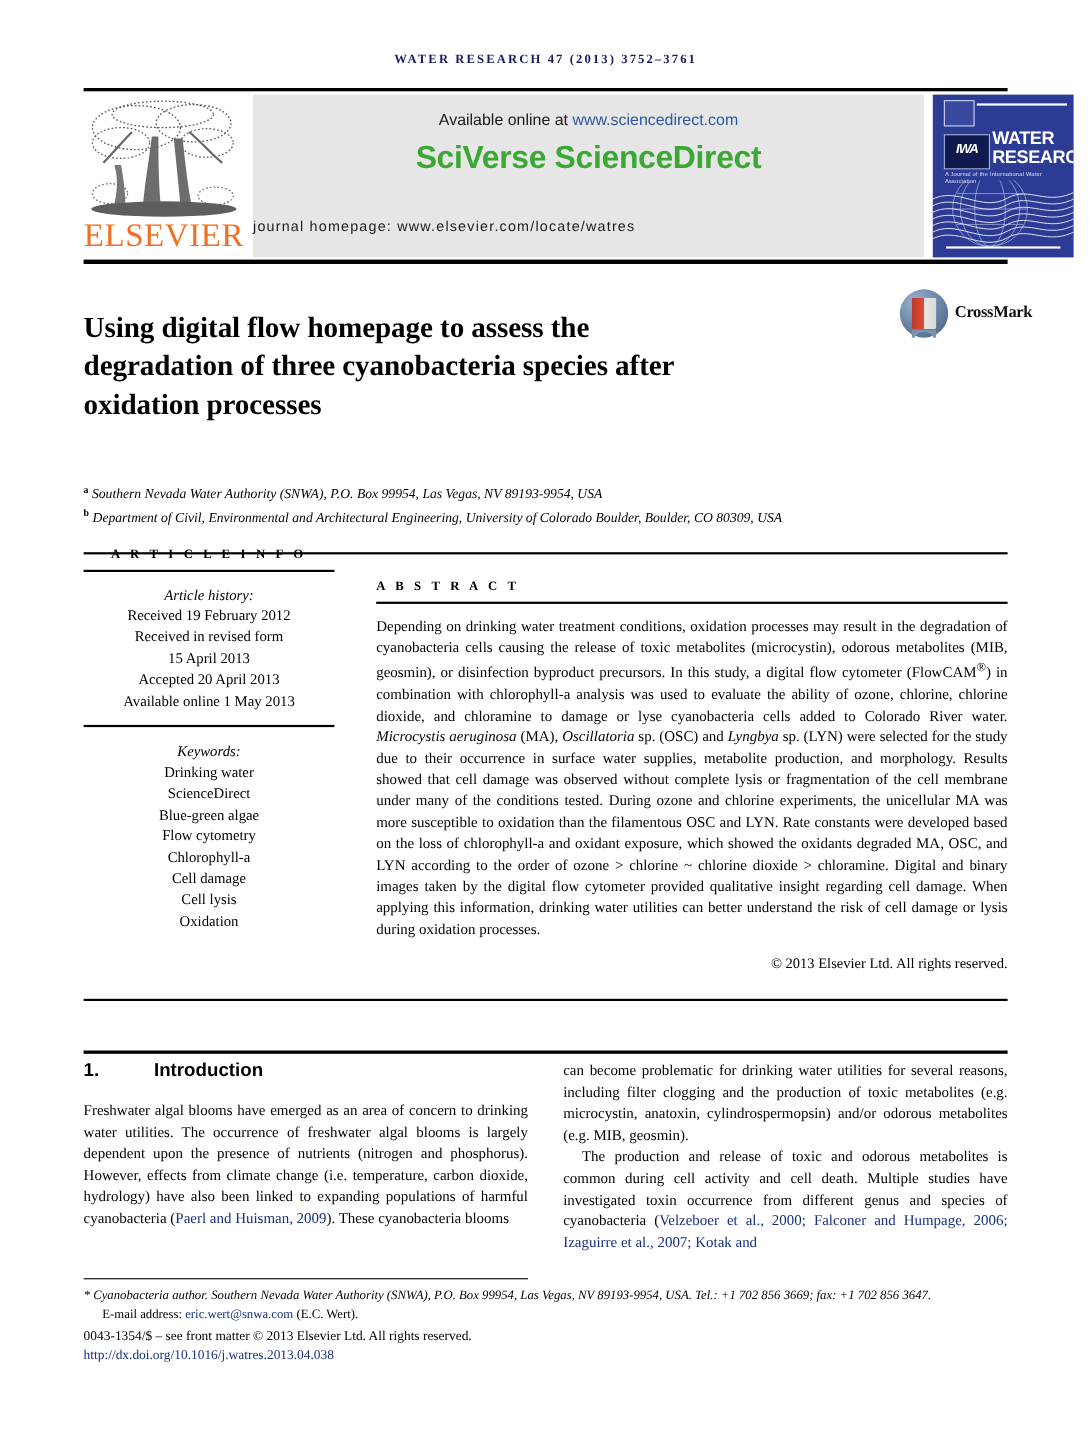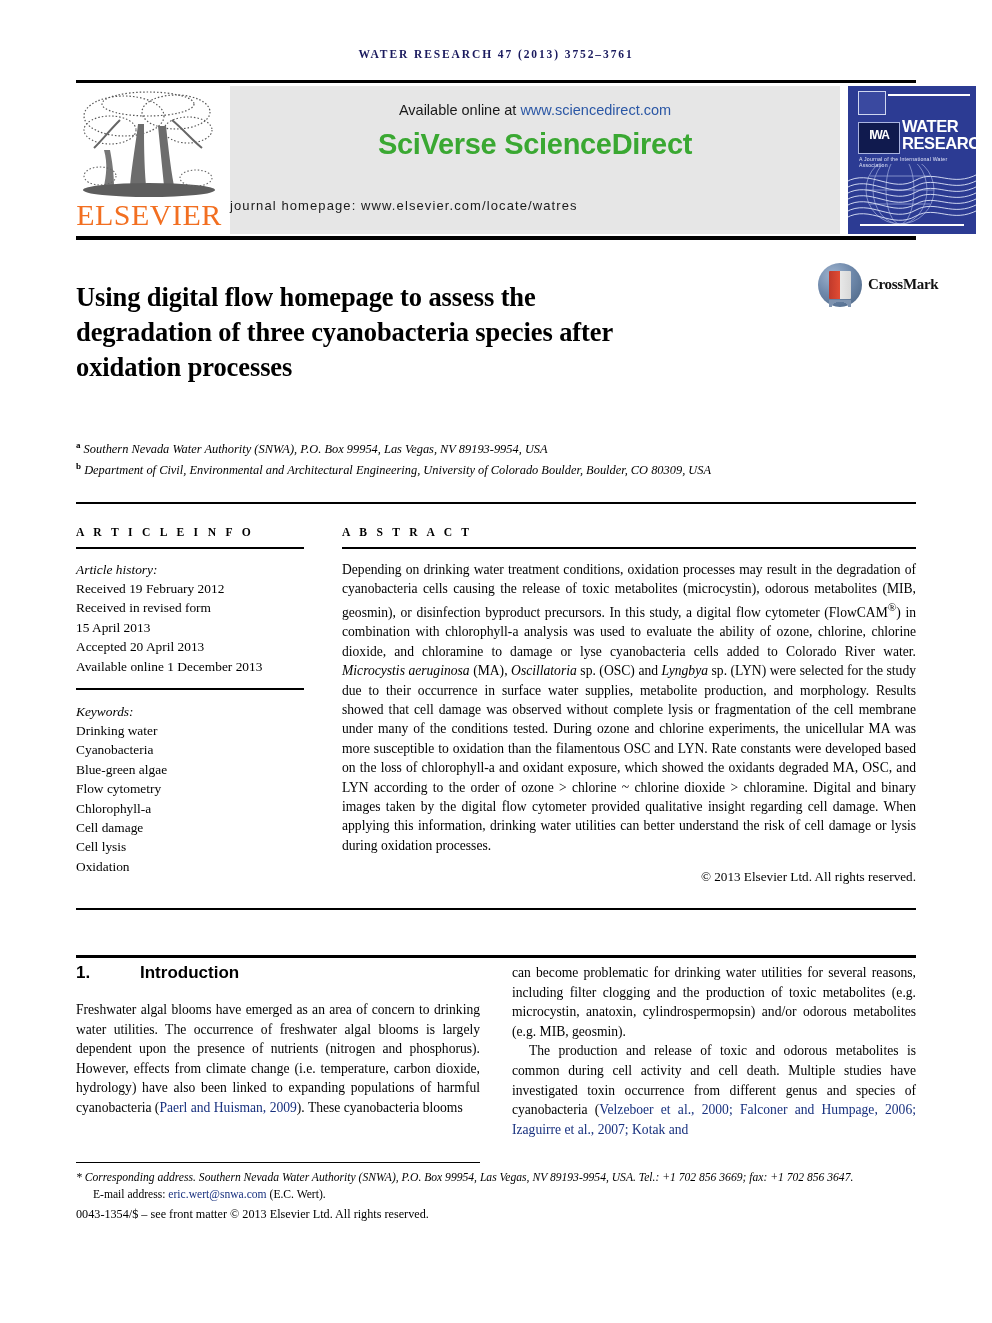--- a/index.html
+++ b/index.html
@@ -153,20 +153,21 @@
     border: 1px solid #aab4e0;
   }
   .iwa-text {
     position: absolute;
     left: 0; top: 5px;
     width: 40px;
     text-align: center;
     font-family: "Liberation Sans", sans-serif;
     font-size: 12px;
     font-weight: bold;
+    font-style: italic;
     color: #ffffff;
     letter-spacing: -1px;
   }
   .cover-title {
     position: absolute;
     left: 54px; top: 32px;
     width: 72px;
     font-family: "Liberation Sans", sans-serif;
     font-size: 16.5px;
     font-weight: bold;
@@ -272,22 +273,23 @@
   
   .secthead {
     font-family: "Liberation Serif", serif;
     font-size: 11.6px;
     font-weight: bold;
     letter-spacing: 3.3px;
     color: #000;
   }
   .col-info {
     position: absolute;
-    left: 76px; top: 526px;
+    left: 76px; top: 497px;
     width: 228px;
+    text-align: center;
   }
   .col-abs {
     position: absolute;
     left: 342px; top: 526px;
     width: 574px;
   }
   .hr-thin {
     height: 1.6px;
     background: #000;
     margin: 8px 0 11px 0;
@@ -484,27 +486,27 @@
 
   <div class="col-info">
     <div class="secthead">A R T I C L E   I N F O</div>
     <div class="hr-thin"></div>
     <div class="hist-lines">
       <div class="lab">Article history:</div>
       <div>Received 19 February 2012</div>
       <div>Received in revised form</div>
       <div>15 April 2013</div>
       <div>Accepted 20 April 2013</div>
-      <div>Available online 1 December 2013</div>
+      <div>Available online 1 May 2013</div>
     </div>
     <div class="hr-kw"></div>
     <div class="kw-lines kw-block">
       <div class="lab">Keywords:</div>
       <div>Drinking water</div>
-      <div>Cyanobacteria</div>
+      <div>ScienceDirect</div>
       <div>Blue-green algae</div>
       <div>Flow cytometry</div>
       <div>Chlorophyll-a</div>
       <div>Cell damage</div>
       <div>Cell lysis</div>
       <div>Oxidation</div>
     </div>
   </div>
 
   <div class="col-abs">
@@ -525,22 +527,23 @@
     <p style="margin:0">Freshwater algal blooms have emerged as an area of concern to drinking water utilities. The occurrence of freshwater algal blooms is largely dependent upon the presence of nutrients (nitrogen and phosphorus). However, effects from climate change (i.e. temperature, carbon dioxide, hydrology) have also been linked to expanding populations of harmful cyanobacteria (<span class="cite">Paerl and Huisman, 2009</span>). These cyanobacteria blooms</p>
   </div>
 
   <div class="body-col-right">
     <p style="margin:0">can become problematic for drinking water utilities for several reasons, including filter clogging and the production of toxic metabolites (e.g. microcystin, anatoxin, cylindrospermopsin) and/or odorous metabolites (e.g. MIB, geosmin).</p>
     <p style="margin:0" class="indent">The production and release of toxic and odorous metabolites is common during cell activity and cell death. Multiple studies have investigated toxin occurrence from different genus and species of cyanobacteria (<span class="cite">Velzeboer et al., 2000; Falconer and Humpage, 2006; Izaguirre et al., 2007; Kotak and</span></p>
   </div>
 
   <div class="foot-rule"></div>
   <div class="footnotes">
-    <div><span class="corr">* <i>Corresponding address.</i> Southern Nevada Water Authority (SNWA), P.O. Box 99954, Las Vegas, NV 89193-9954, USA. Tel.: +1 702 856 3669; fax: +1 702 856 3647.</span></div>
+    <div><span class="corr">* <i>Cyanobacteria author.</i> Southern Nevada Water Authority (SNWA), P.O. Box 99954, Las Vegas, NV 89193-9954, USA. Tel.: +1 702 856 3669; fax: +1 702 856 3647.</span></div>
     <div class="mail-indent">
       <span>E-mail address:</span>
       <span class="link">eric.wert@snwa.com</span>
       <span>(E.C. Wert).</span>
     </div>
     <div class="fn-frontmatter">0043-1354/$ – see front matter © 2013 Elsevier Ltd. All rights reserved.</div>
+    <div class="fn-doi link">http://dx.doi.org/10.1016/j.watres.2013.04.038</div>
   </div>
 
 </div>
 
 </body></html>

